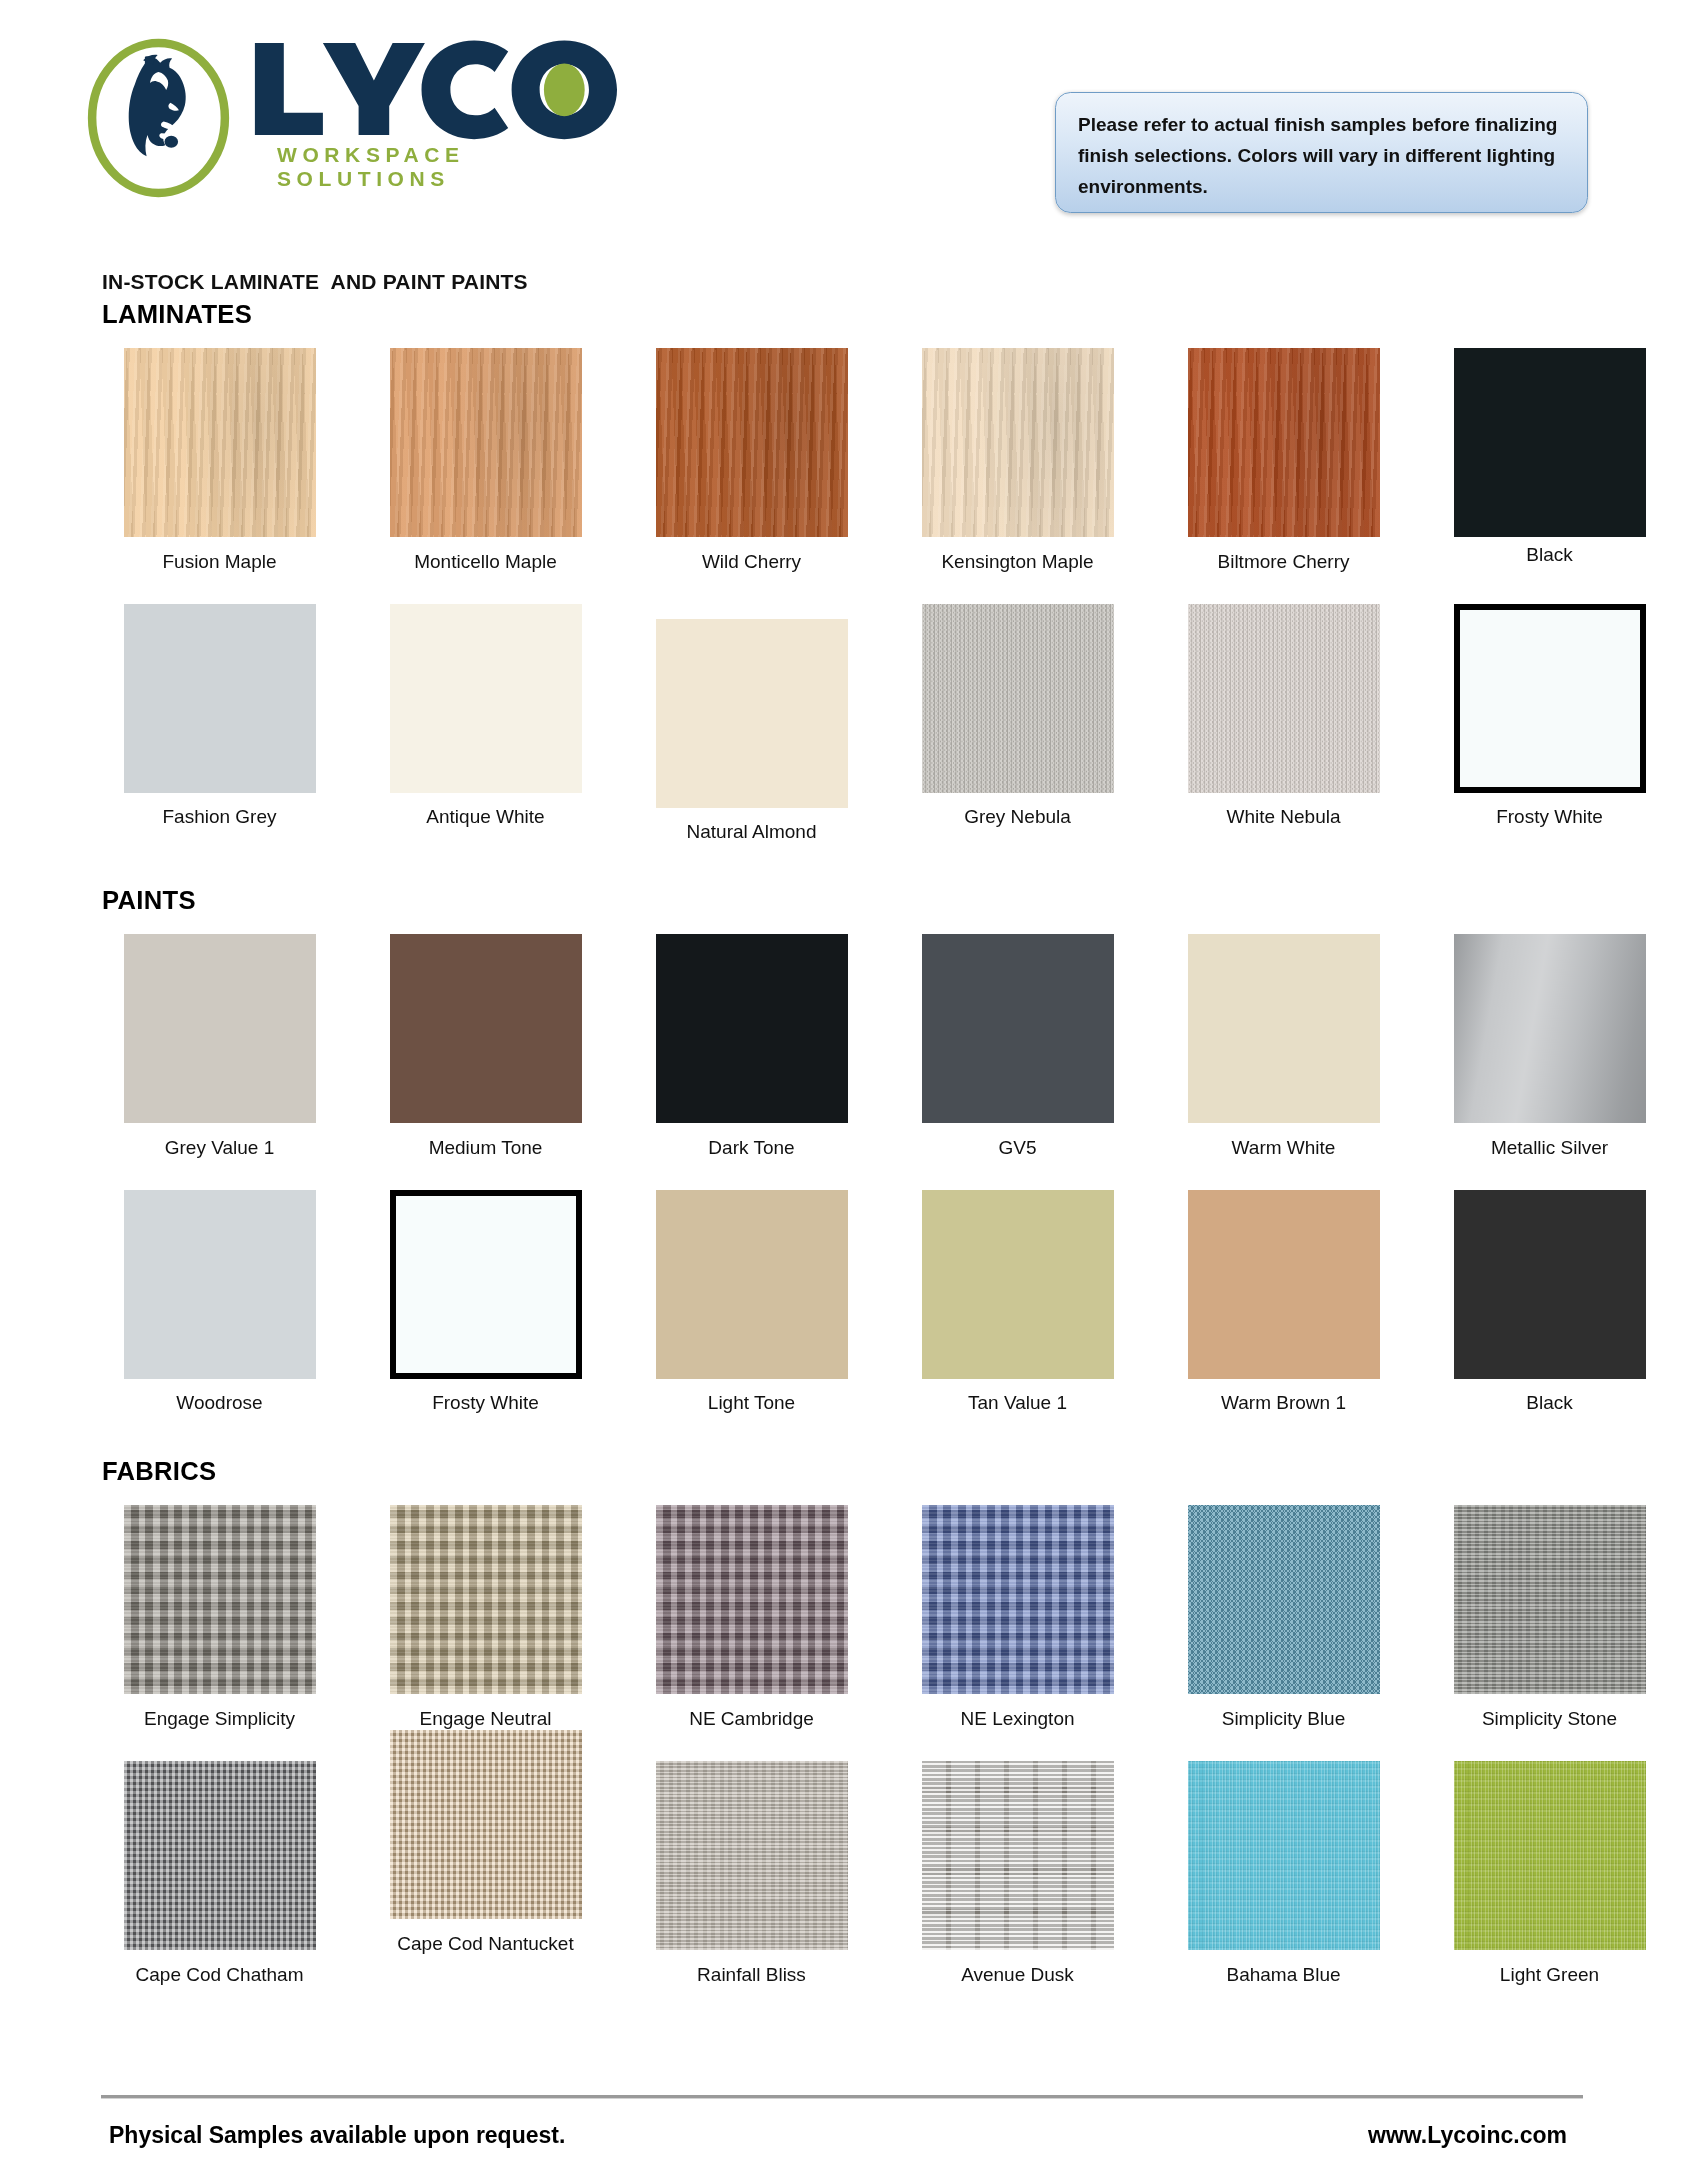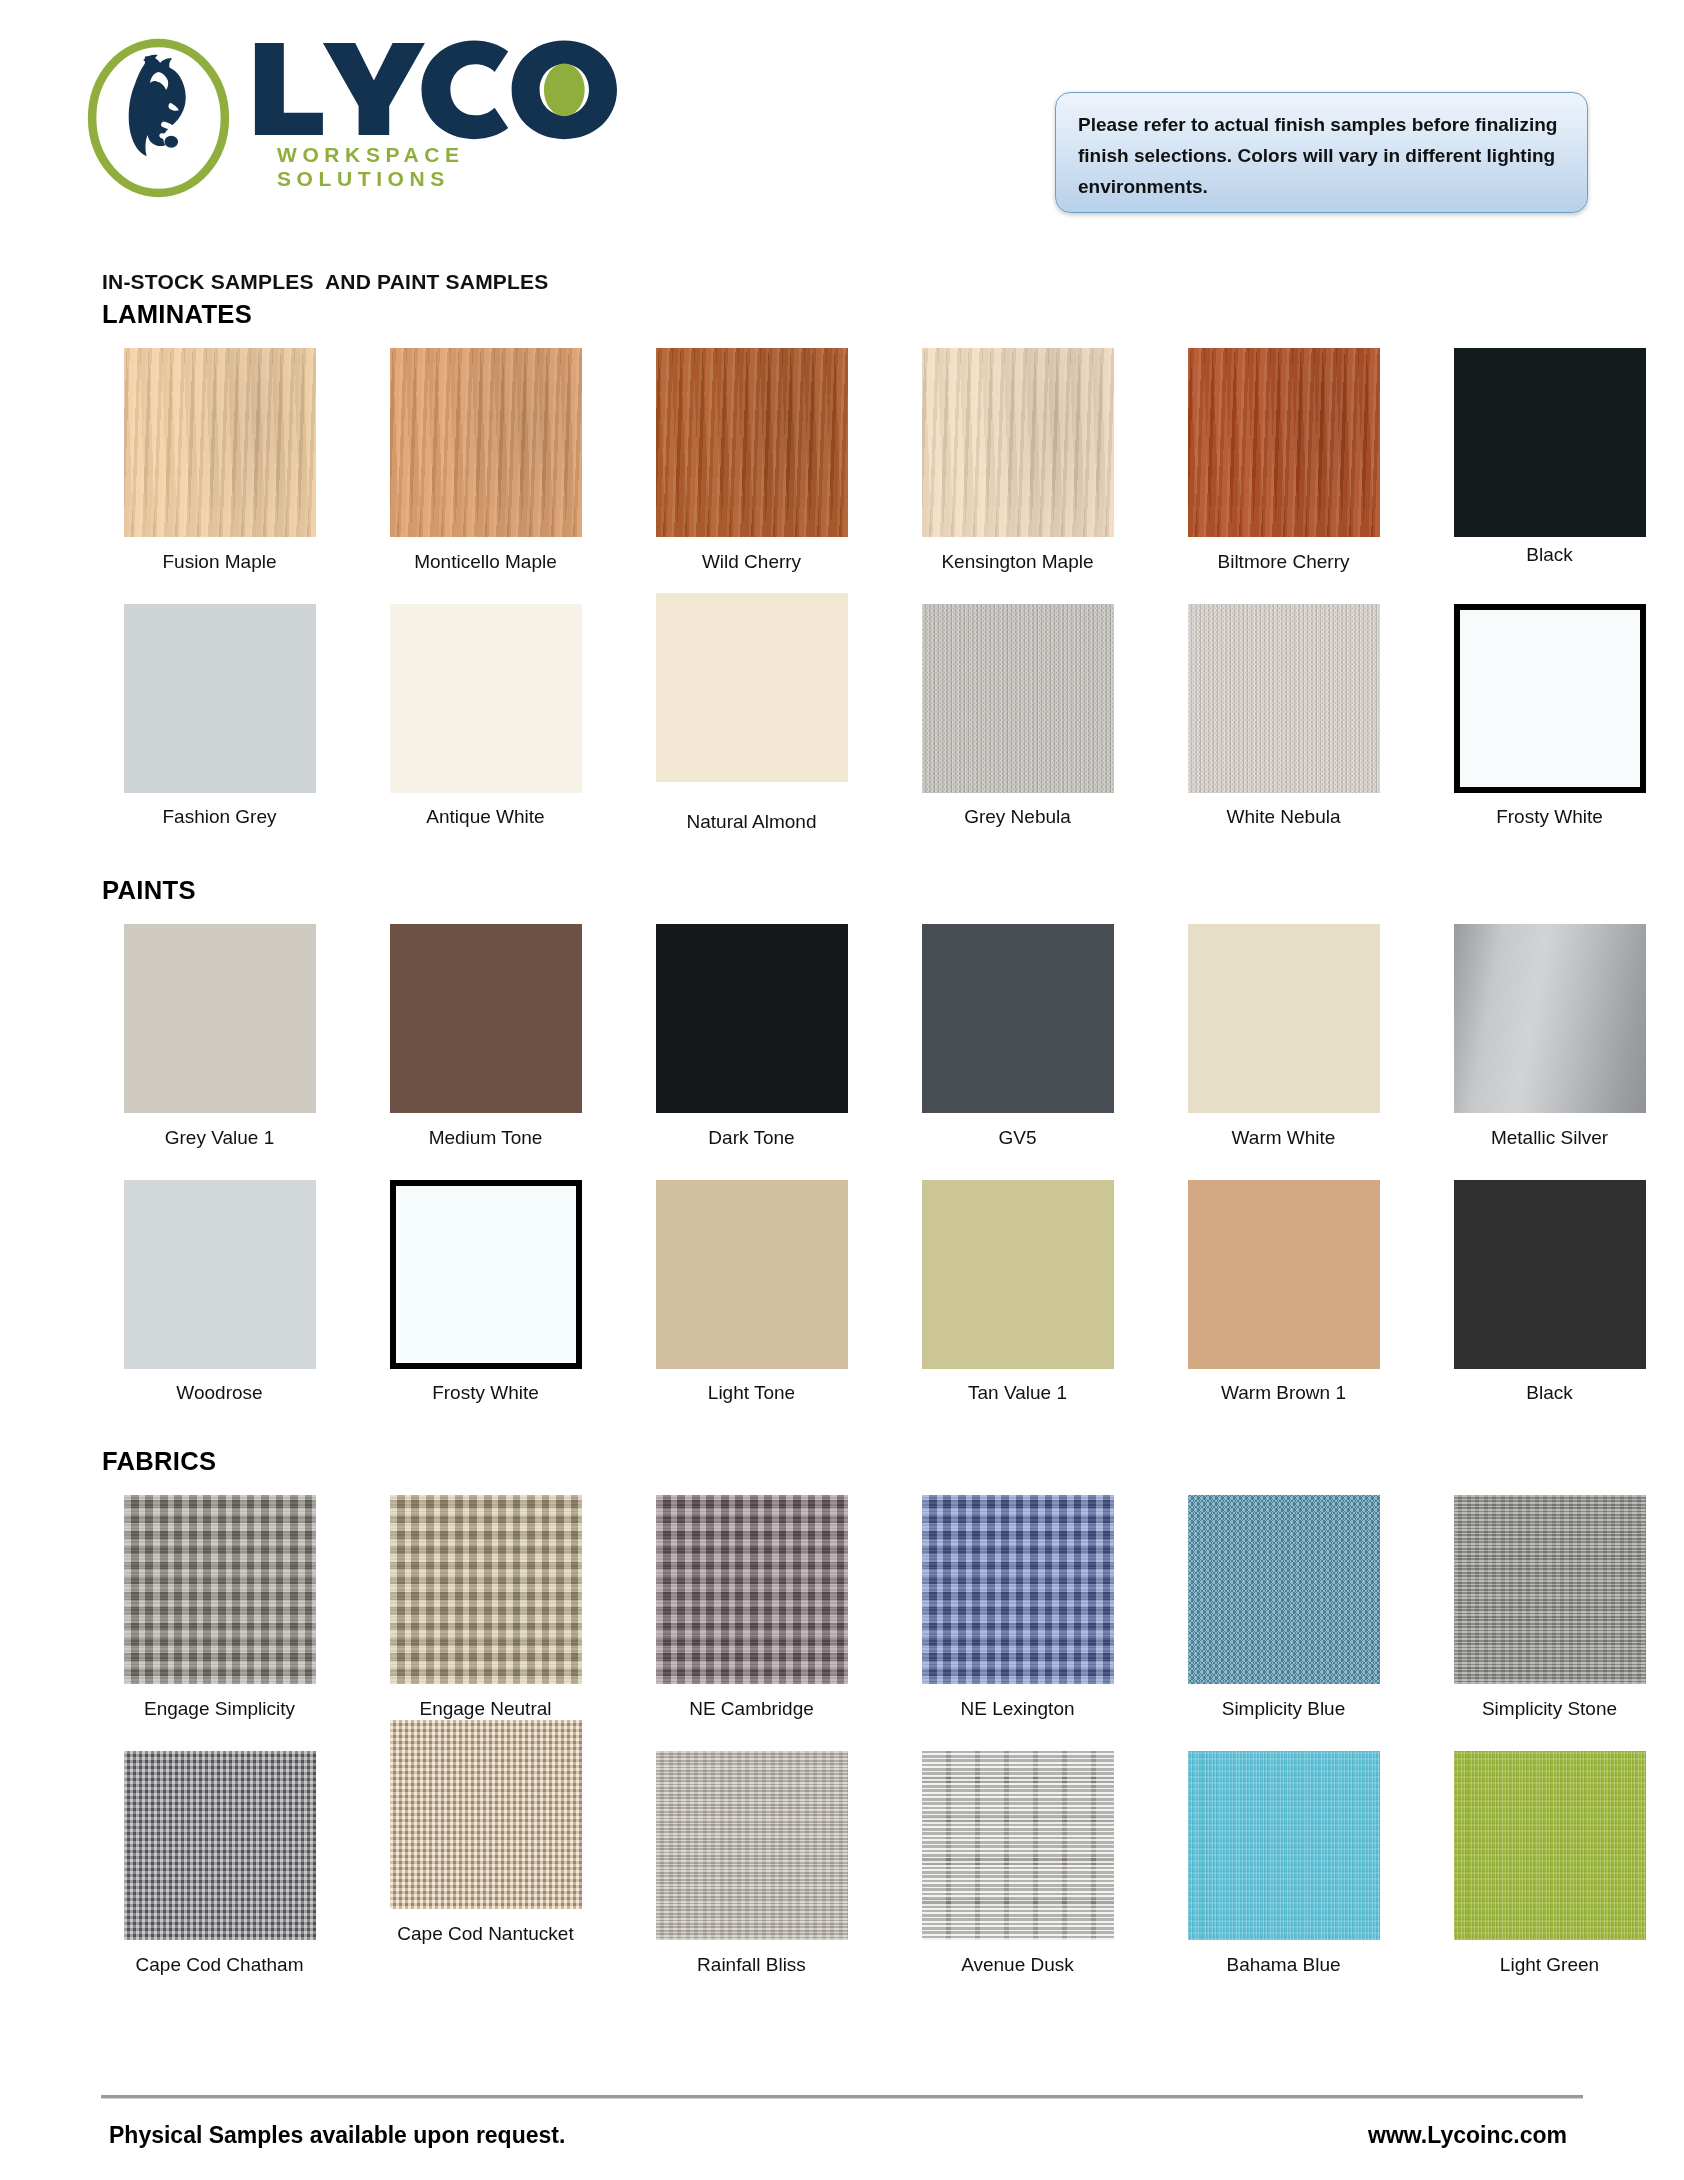--- a/index.html
+++ b/index.html
@@ -167,21 +167,21 @@
           <path fill="#123250" d="M262 3c16 0 30 5 40 13l-16 24c-6-6-14-9-23-9-17 0-29 13-29 30s12 30 29 30c9 0 17-3 23-9l16 24c-10 8-24 13-40 13-36 0-62-25-62-58S226 3 262 3z"></path>
 
           <path fill="#123250" d="M368 3c36 0 62 25 62 58s-26 58-62 58-62-25-62-58S332 3 368 3zm0 28c-17 0-29 13-29 30s12 30 29 30 29-13 29-30-12-30-29-30z"></path>
 
           <ellipse cx="368" cy="61" rx="24" ry="31" fill="#8FAE3E"></ellipse>
         </svg>
         <div class="logo-tag">WORKSPACE SOLUTIONS</div>
       </div>
     </div>
 
-    <div class="subtitle">IN-STOCK SAMPLES  AND PAINT SAMPLES</div>
+    <div class="subtitle">IN-STOCK LAMINATE  AND PAINT PAINTS</div>
 
     <div class="notice">
       <p>Please refer to actual finish samples before finalizing finish selections.  Colors will vary in different lighting environments.</p>
     </div>
   </div>
 
   <div id="sections-host">
       <div class="section" style="margin-top: 53px;">
         <div class="section-title">LAMINATES</div>
         <div class="grid" style="margin-top: 19px;">
@@ -236,21 +236,21 @@
               <div class="swatch" style="background: rgb(207, 212, 215);"></div>
             </div>
             <div class="caption" style="margin-top: 13.6px;">Fashion Grey</div>
           </div>
           <div class="cell" style="margin-top: 31px;">
             <div class="swatch-box">
               <div class="swatch" style="background: rgb(246, 242, 230);"></div>
             </div>
             <div class="caption" style="margin-top: 13.6px;">Antique White</div>
           </div>
-          <div class="cell" style="margin-top: 20px; gap: 16px;">
+          <div class="cell" style="margin-top: 46px;">
             <div class="swatch-box">
               <div class="swatch" style="background: rgb(241, 231, 211);"></div>
             </div>
             <div class="caption" style="margin-top: 13.6px;">Natural Almond</div>
           </div>
           <div class="cell" style="margin-top: 31px;">
             <div class="swatch-box">
               <div class="swatch" style="background: rgb(195, 192, 186);">
                 <div class="tex tex-speckle"></div>
               </div>

